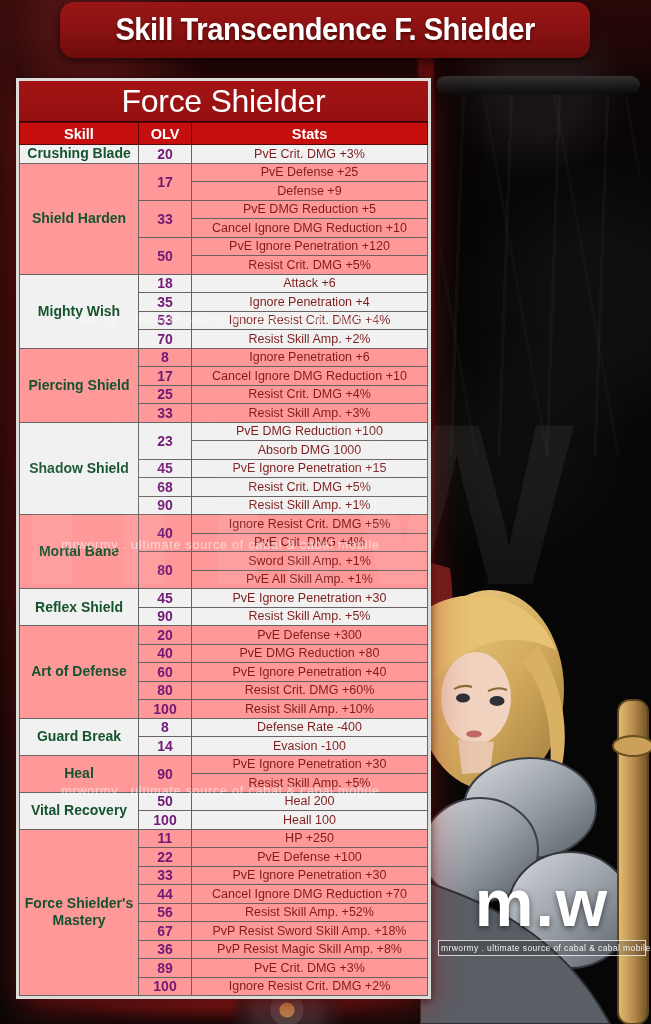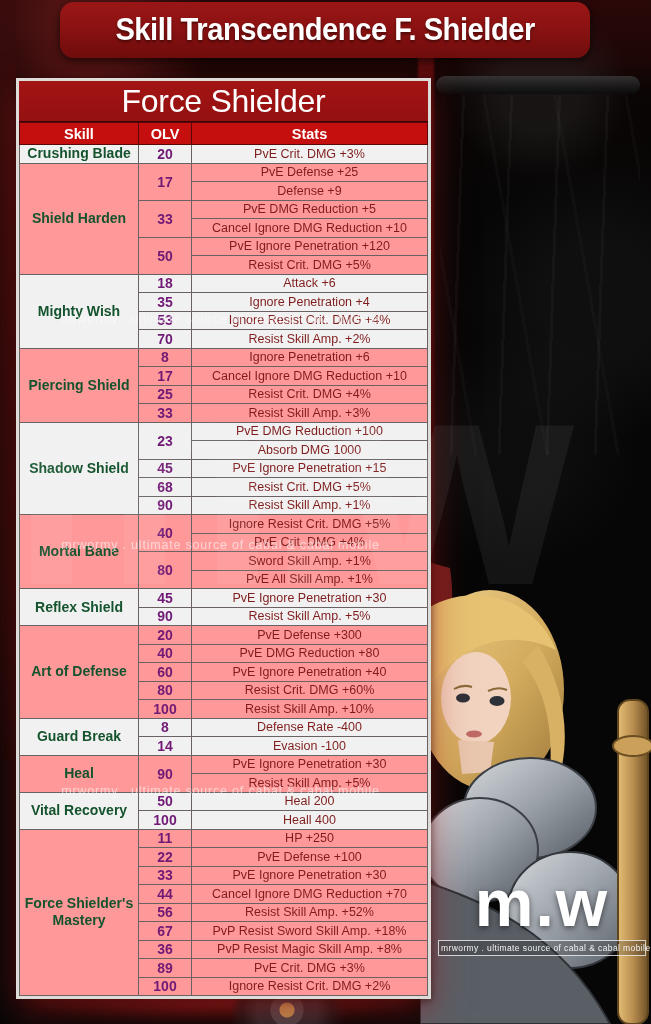--- a/index.html
+++ b/index.html
@@ -294,21 +294,21 @@
           <tr class="pink">
             <td class="stat">Resist Skill Amp. +5%</td>
           </tr>
           <tr class="white">
             <td class="skill" rowspan="2">Vital Recovery</td>
             <td class="olv" rowspan="1">50</td>
             <td class="stat">Heal 200</td>
           </tr>
           <tr class="white">
             <td class="olv" rowspan="1">100</td>
-            <td class="stat">Heall 400</td>
+            <td class="stat">Heall 100</td>
           </tr>
           <tr class="pink">
             <td class="skill" rowspan="9">Force Shielder's Mastery</td>
             <td class="olv" rowspan="1">11</td>
             <td class="stat">HP +250</td>
           </tr>
           <tr class="pink">
             <td class="olv" rowspan="1">22</td>
             <td class="stat">PvE Defense +100</td>
           </tr>

